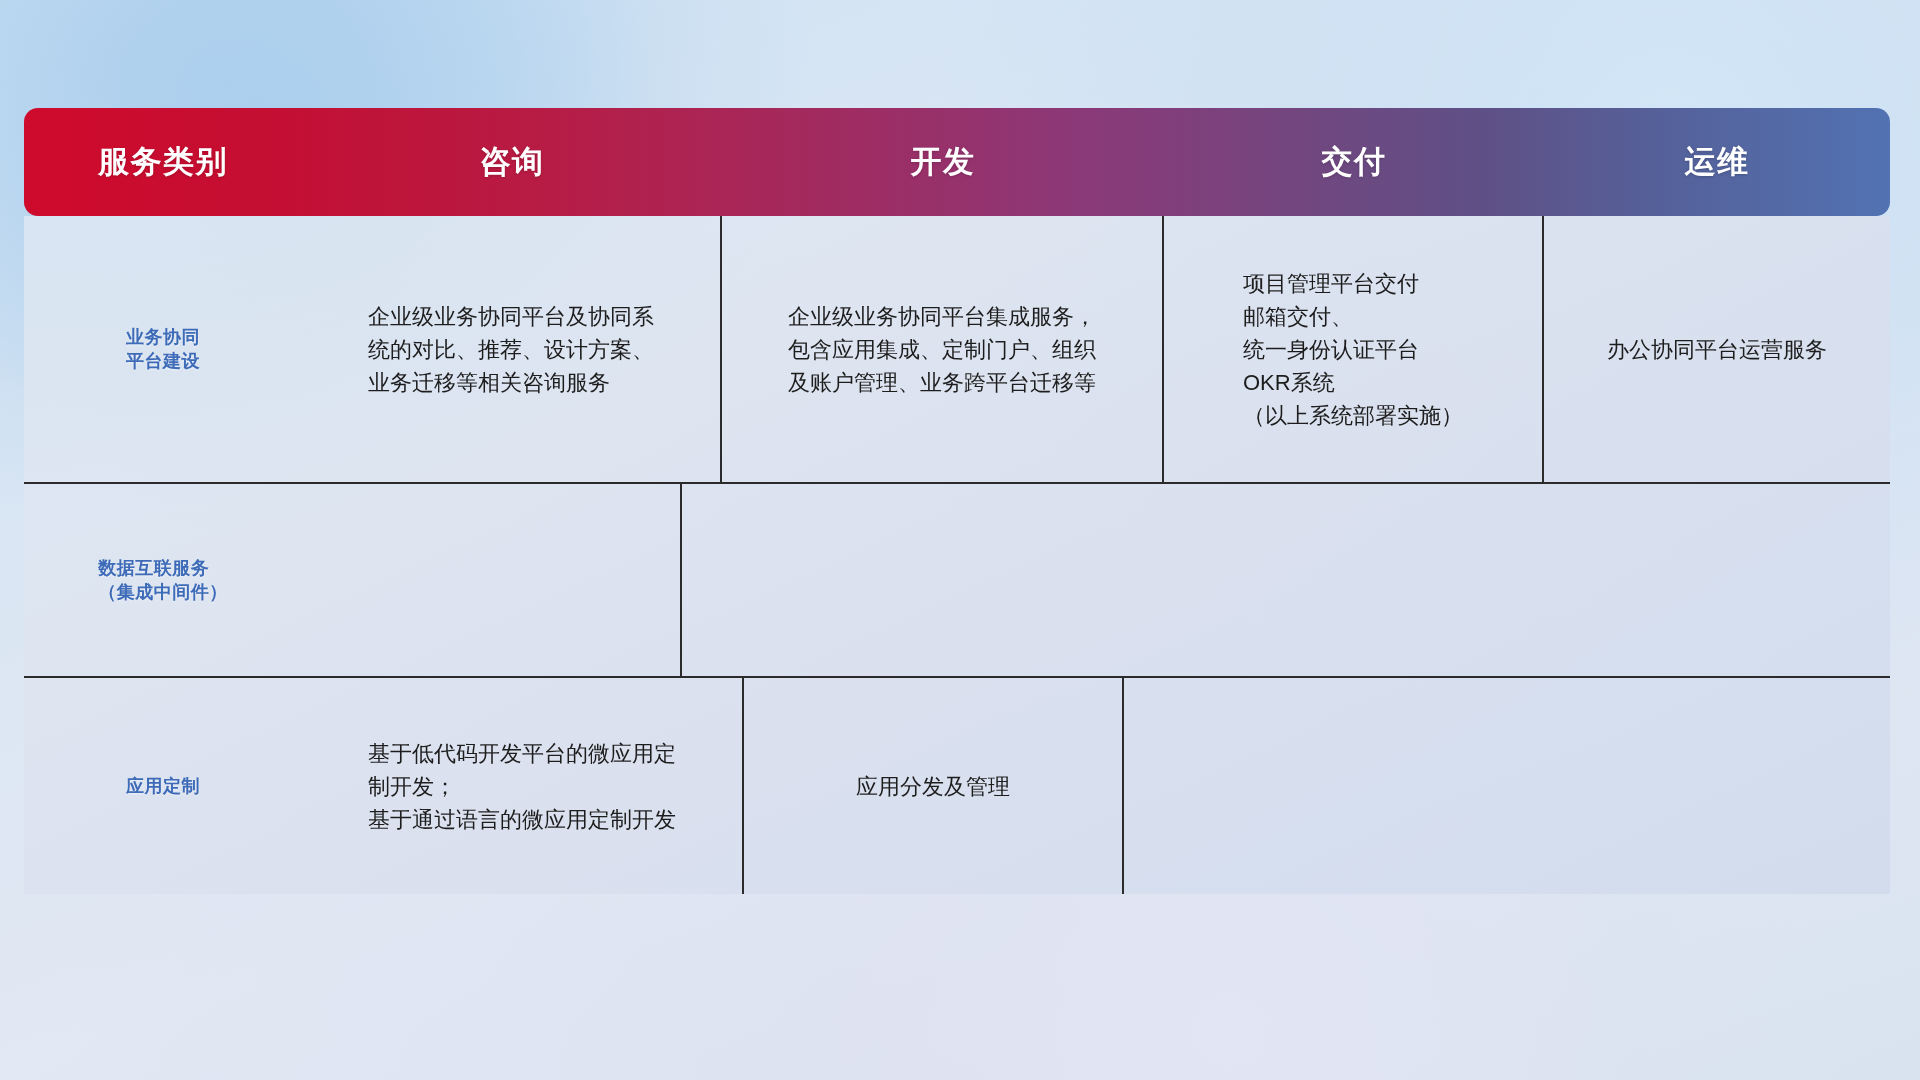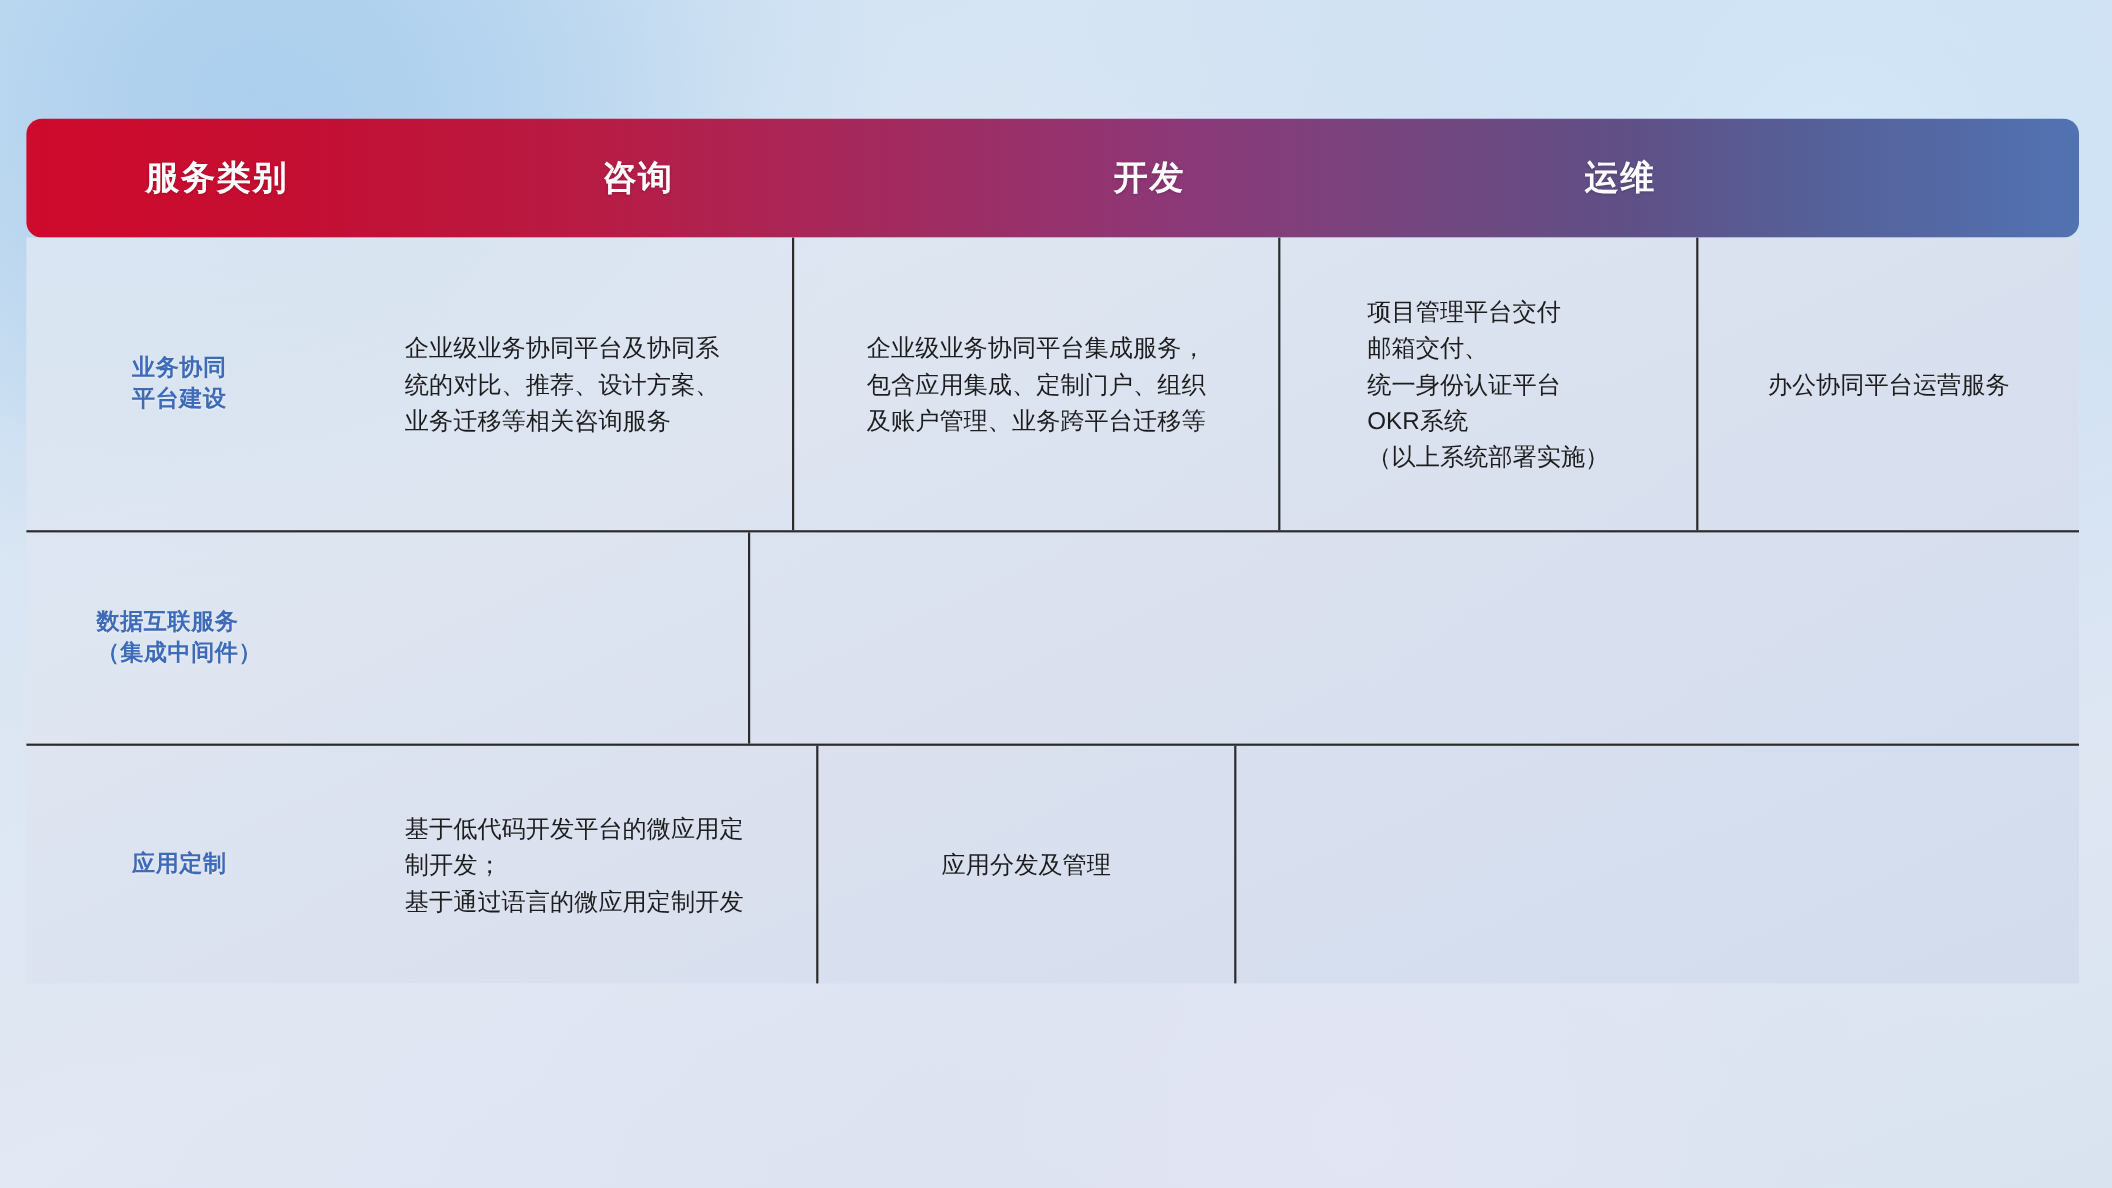--- a/index.html
+++ b/index.html
@@ -59,21 +59,20 @@
 
   .th {
     display:flex;
     align-items:center;
     justify-content:center;
     color:#ffffff;
     font-size:31px;
     font-weight:bold;
     letter-spacing:1.5px;
     text-shadow:0 1px 3px rgba(0,0,0,0.18);
-    margin-left:34px;
   }
 
   .tbody {
     background:linear-gradient(155deg,
       rgba(219,230,242,0.93) 0%,
       rgba(222,229,241,0.93) 30%,
       rgba(218,224,238,0.93) 55%,
       rgba(213,222,238,0.93) 78%,
       rgba(210,219,236,0.93) 100%);
   }
@@ -97,21 +96,21 @@
     text-align:left;
     white-space:pre-line;
   }
   .td:last-child { border-right:none; }
 
   
   .col1 {
     border-right:none;
     color:#3d6bb8;
     font-weight:bold;
-    font-size:21px;
+    font-size:18px;
     line-height:1.35;
     letter-spacing:0.5px;
     text-shadow:0 1px 2px rgba(255,255,255,0.5);
   }
 
   
   .c1 { width:278px; }
   .c2 { width:420px; }
   .c3 { width:442px; }
   .c4 { width:380px; }
@@ -130,20 +129,21 @@
   <div class="bloom bloom-a"></div>
   <div class="bloom bloom-b"></div>
   <div class="bloom bloom-c"></div>
 
   <div id="table-wrap">
 
     <div class="thead">
       <div class="th c1">服务类别</div>
       <div class="th c2">咨询</div>
       <div class="th c3">开发</div>
+      <div class="th c4">交付</div>
       <div class="th c5">运维</div>
     </div>
 
     <div class="tbody">
 
       <div class="tr row1">
         <div class="td col1 c1">业务协同
 平台建设</div>
         <div class="td c2">企业级业务协同平台及协同系
 统的对比、推荐、设计方案、

